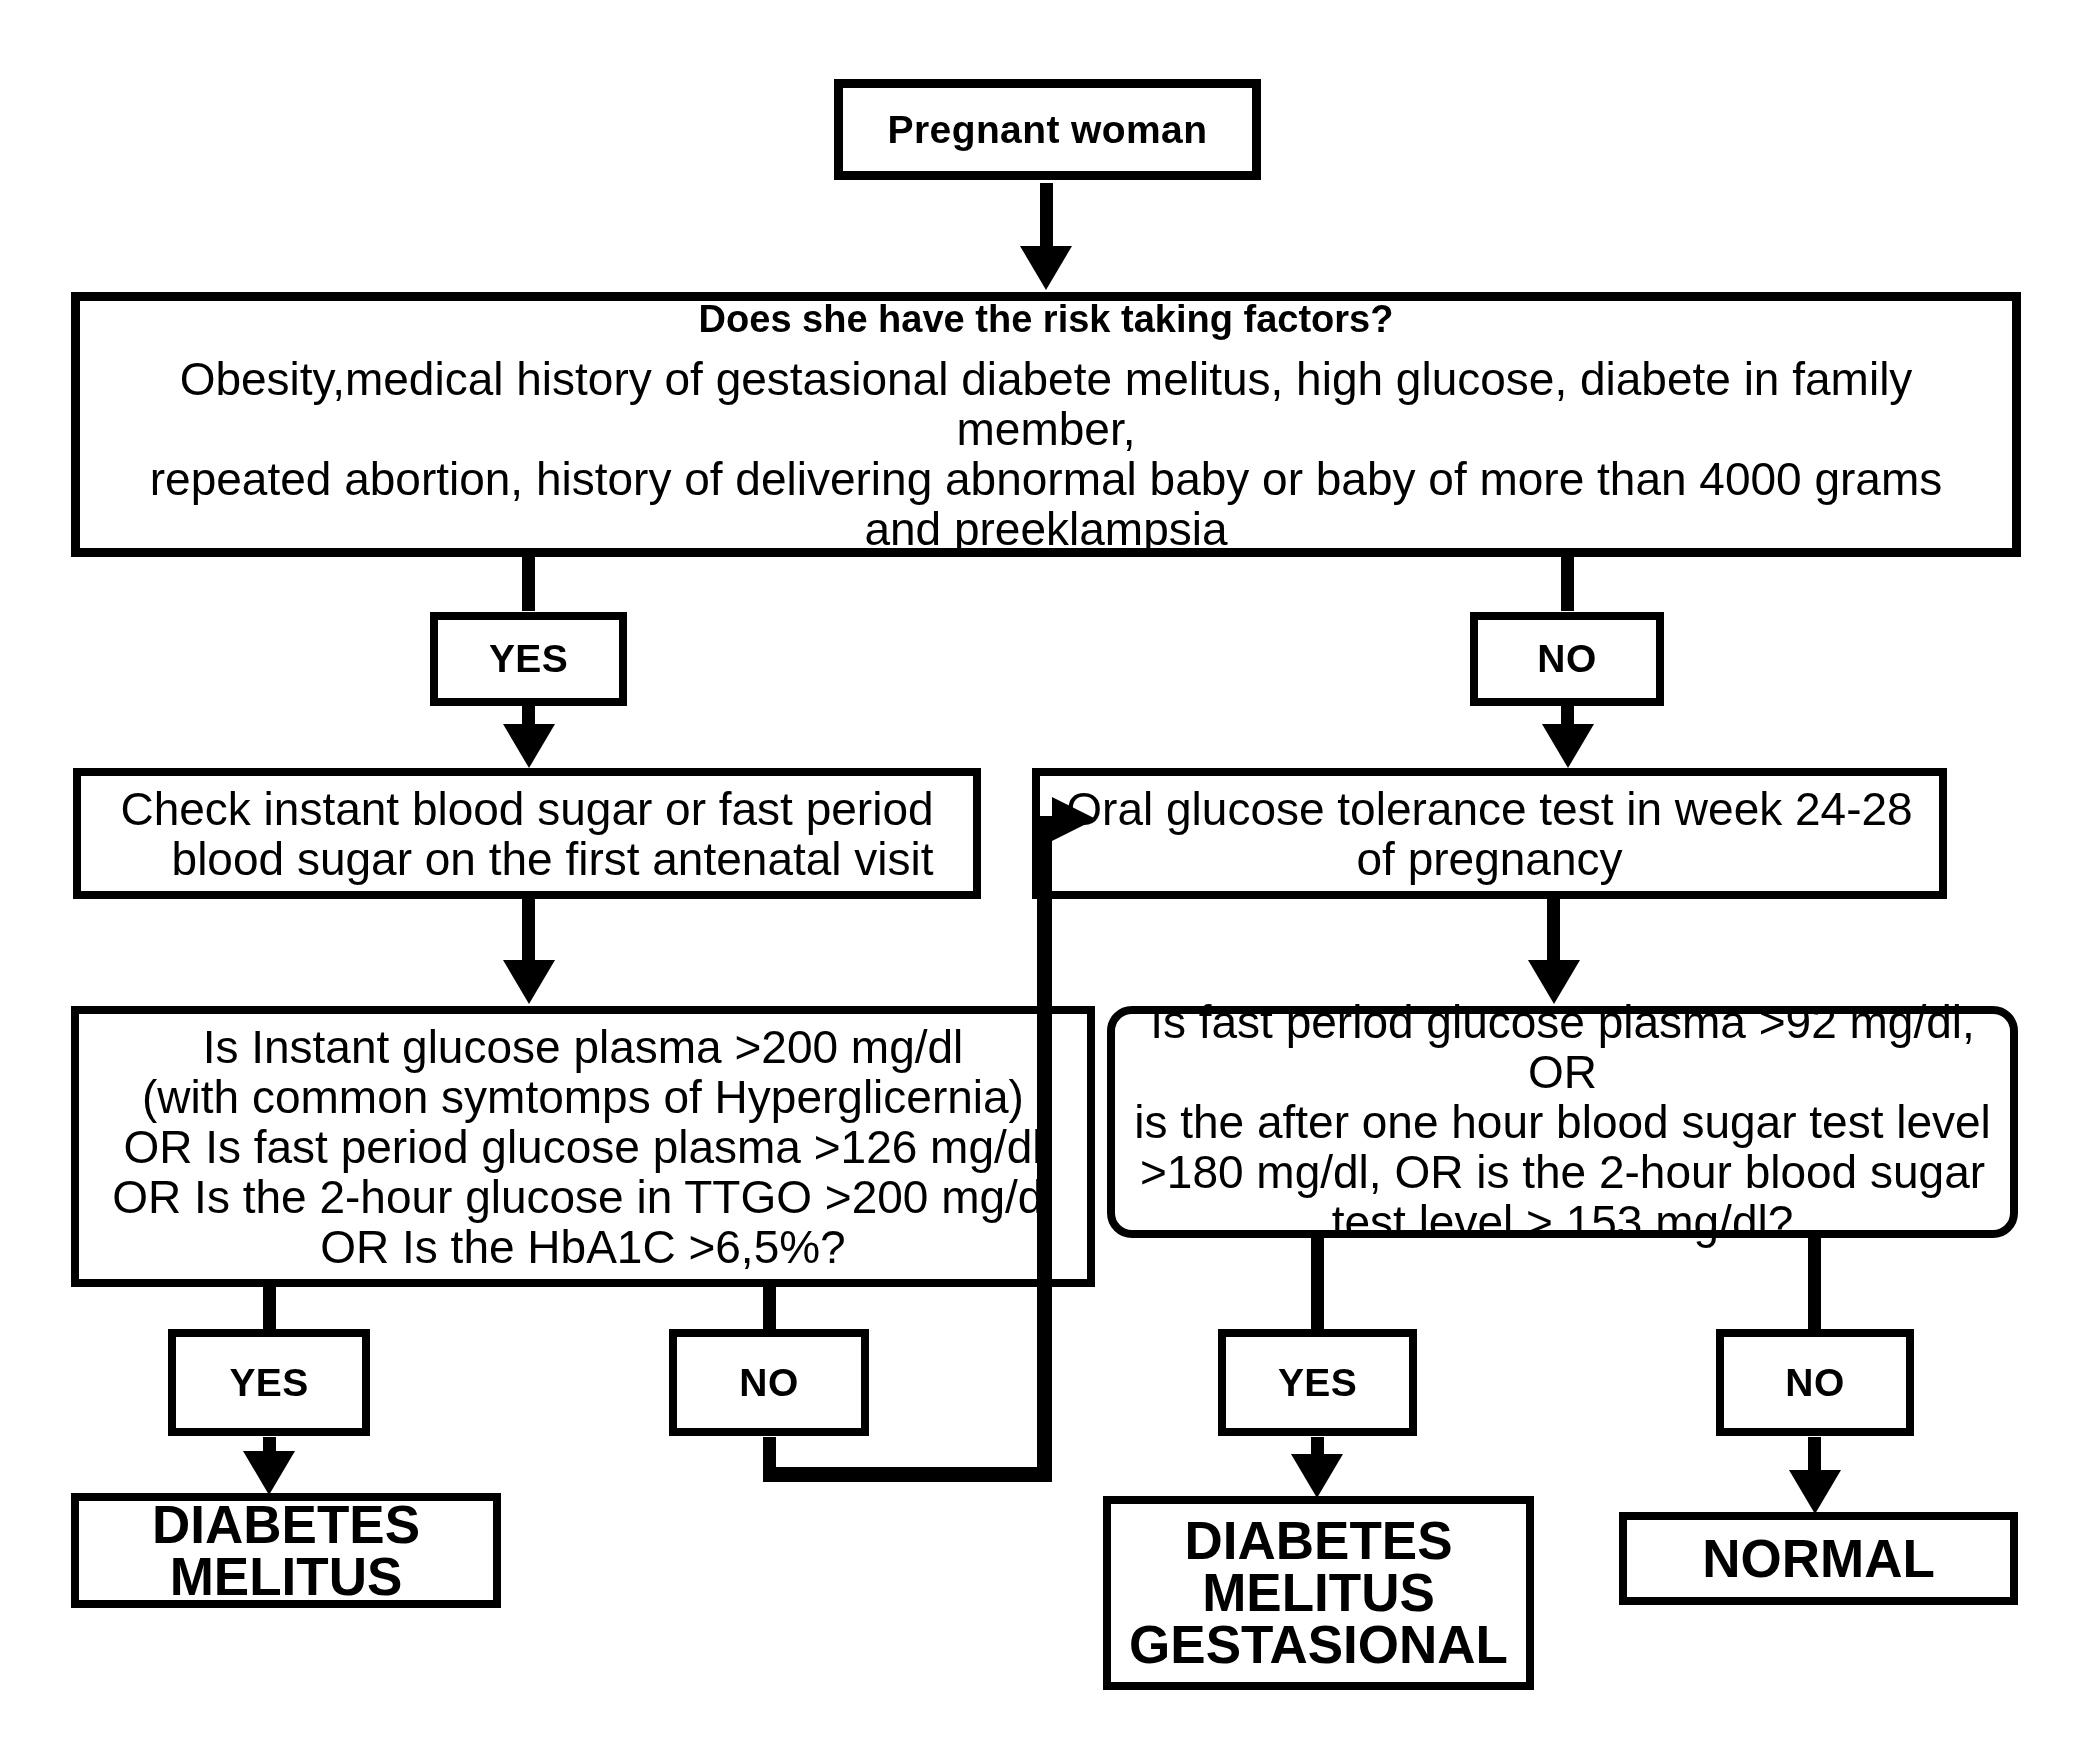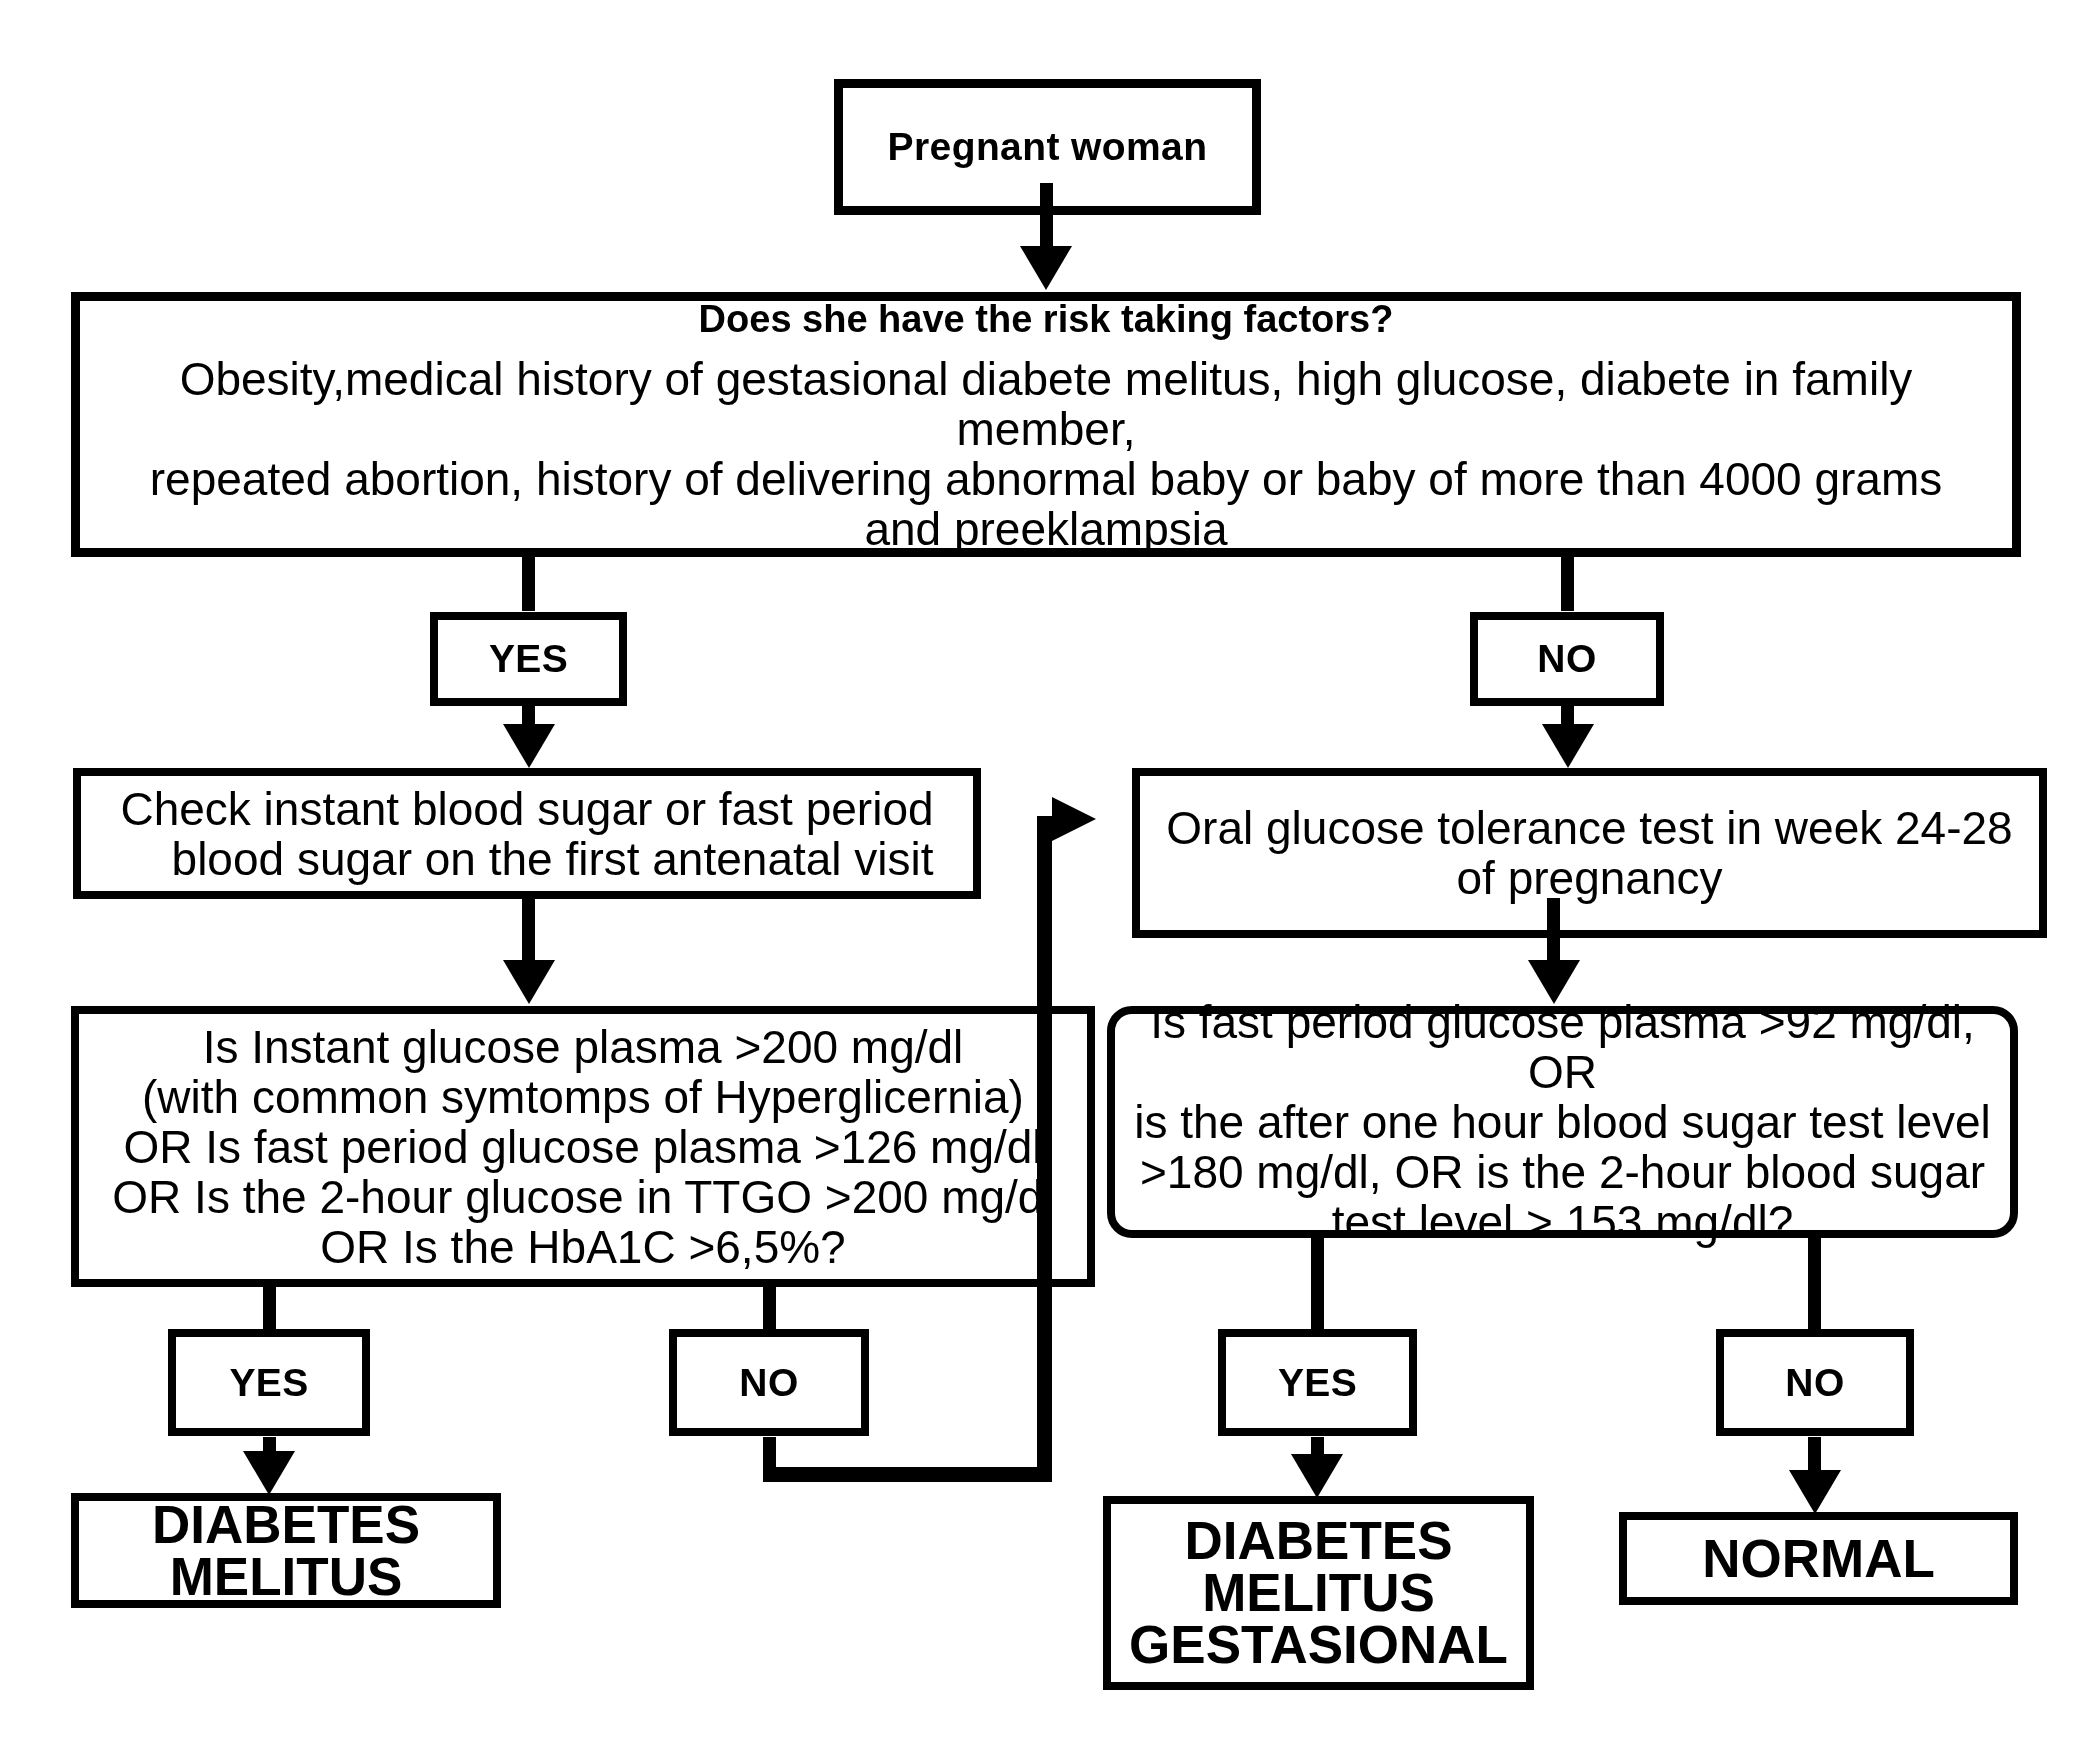--- a/index.html
+++ b/index.html
@@ -40,21 +40,21 @@
     border-top:22.6px solid transparent;
     border-bottom:22.6px solid transparent;
     border-left:44px solid #000;
   }
 </style>
 </head>
 <body>
 
 <div id="canvas">
 
-  <div class="box b12 t-bold" style="left:834px;top:79px;width:427px;height:136px;">
+  <div class="box b12 t-bold" style="left:834px;top:79px;width:427px;height:101px;">
     <span>Pregnant woman</span>
   </div>
 
   <div class="line" style="left:1040px;top:183px;width:13px;height:68px;"></div>
   <div class="arrow-down" style="left:1020px;top:246px;"></div>
 
   <div class="box b12" style="left:71px;top:292px;width:1950px;height:265px;padding:8px 32px;">
     <div class="t-title">Does she have the risk taking factors?</div>
     <div class="t-body">Obesity,medical history of gestasional diabete melitus, high glucose, diabete in family member,
 repeated abortion, history of delivering abnormal baby or baby of more than 4000 grams
@@ -74,21 +74,21 @@
   <div class="line" style="left:522px;top:705px;width:13px;height:22.6px;"></div>
   <div class="arrow-down" style="left:503px;top:724px;"></div>
   <div class="line" style="left:1561px;top:705px;width:13px;height:22.6px;"></div>
   <div class="arrow-down" style="left:1542px;top:724px;"></div>
 
   <div class="box t-body" style="left:73px;top:768px;width:908px;height:131px;text-align:right;">
     <span>Check instant blood sugar or fast period
 blood sugar on the first antenatal visit</span>
   </div>
 
-  <div class="box t-body" style="left:1132px;top:768px;width:915px;height:170px;">
+  <div class="box t-body" style="left:1032px;top:768px;width:915px;height:131px;">
     <span>Oral glucose tolerance test in week 24-28
 of pregnancy</span>
   </div>
 
   <div class="line" style="left:522px;top:898px;width:13px;height:65px;"></div>
   <div class="arrow-down" style="left:503px;top:960px;"></div>
   <div class="line" style="left:1547px;top:898px;width:13px;height:65px;"></div>
   <div class="arrow-down" style="left:1528px;top:960px;"></div>
 
   <div class="box t-body" style="left:71px;top:1006px;width:1024px;height:281px;">

